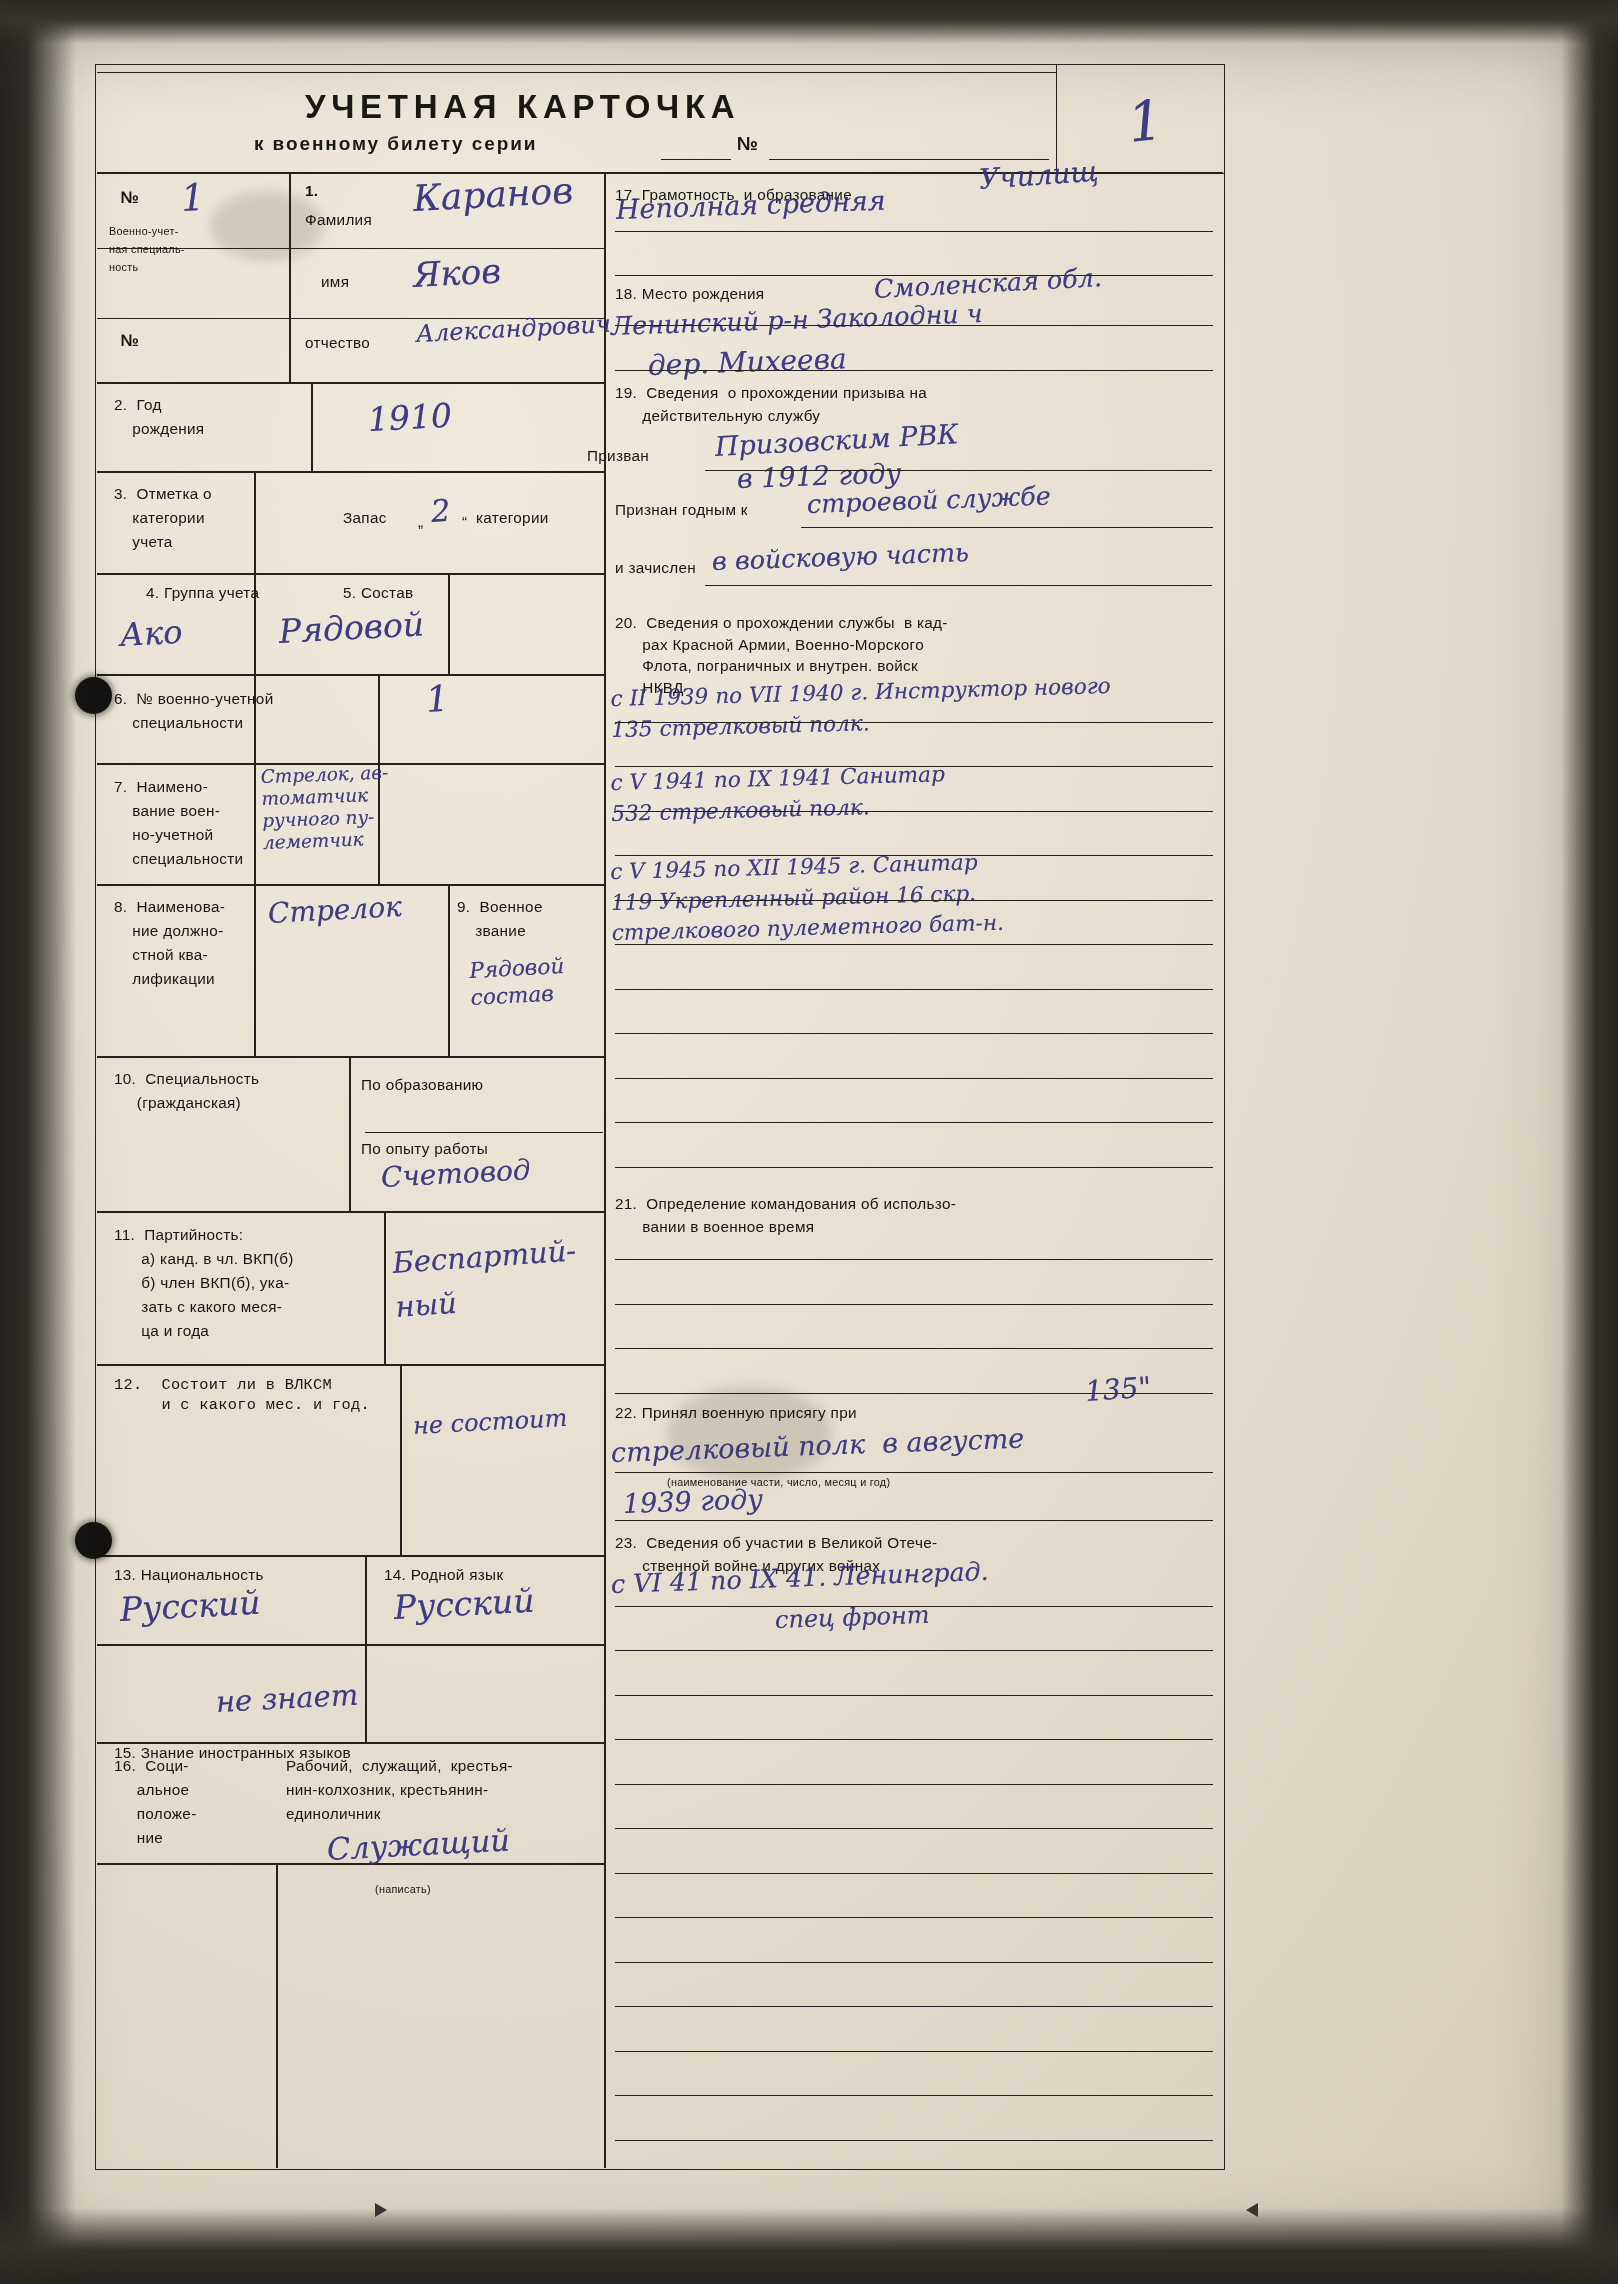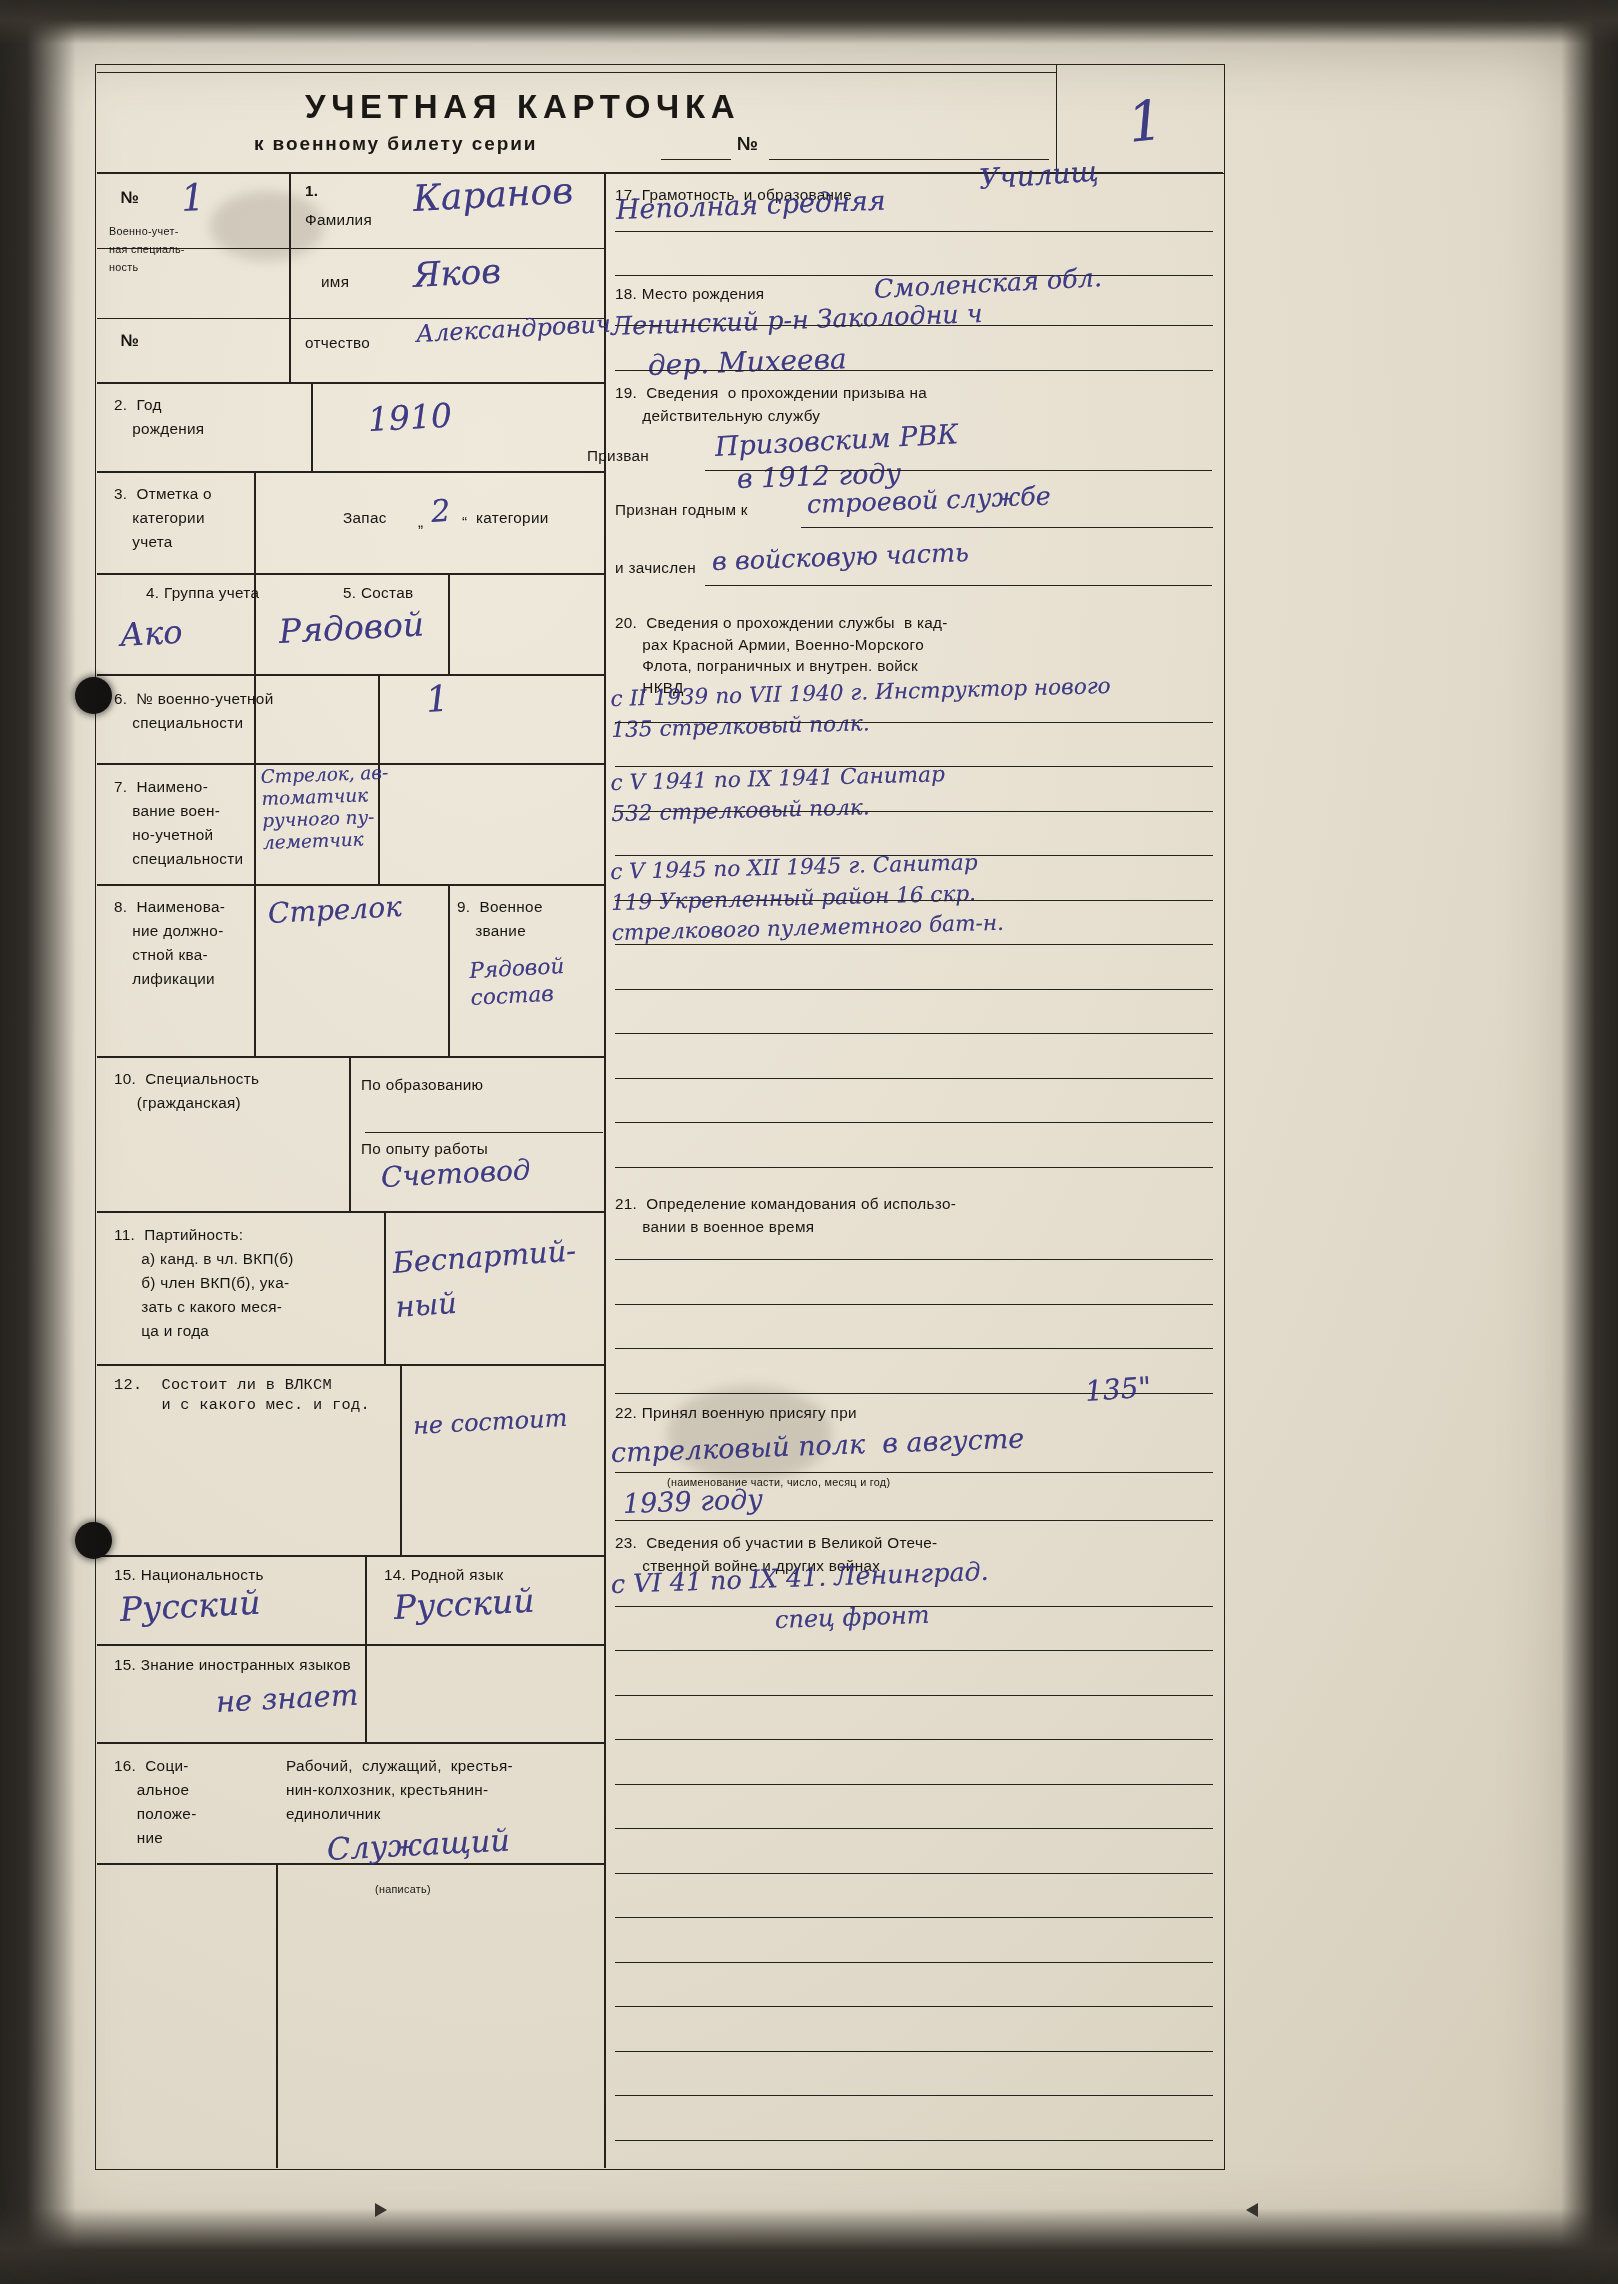--- a/index.html
+++ b/index.html
@@ -244,26 +244,26 @@
     <div class="t md" style="left:266px; top:1076px;">По опыту работы</div>
     <div class="hw" style="left:286px; top:1097px; font-size:28px; transform:rotate(-3deg);">Счетовод</div>
 
     <div class="t md" style="left:19px; top:1159px; line-height:24px;">11.&nbsp;&nbsp;Партийность:<br>&nbsp;&nbsp;&nbsp;&nbsp;&nbsp;&nbsp;а) канд. в чл. ВКП(б)<br>&nbsp;&nbsp;&nbsp;&nbsp;&nbsp;&nbsp;б) член ВКП(б), ука-<br>&nbsp;&nbsp;&nbsp;&nbsp;&nbsp;&nbsp;зать с какого меся-<br>&nbsp;&nbsp;&nbsp;&nbsp;&nbsp;&nbsp;ца и года</div>
     <div class="hw" style="left:299px; top:1177px; font-size:29px; line-height:44px; transform:rotate(-4deg);">Беспартий-
 ный</div>
 
     <div class="t md" style="left:19px; top:1311px; line-height:20px;font-family:Liberation Mono, monospace;">12.  Состоит ли в ВЛКСМ<br>&nbsp;&nbsp;&nbsp;&nbsp;&nbsp;и с какого мес. и год.</div>
     <div class="hw" style="left:318px; top:1348px; font-size:24px; transform:rotate(-3deg);">не состоит</div>
 
-    <div class="t md" style="left:19px; top:1502px;">15. Национальность</div>
+    <div class="t md" style="left:19px; top:1502px;">13. Национальность</div>
     <div class="t md" style="left:289px; top:1502px;">14. Родной язык</div>
     <div class="hw" style="left:25.4px; top:1526px; font-size:33px; transform:rotate(-3deg);">Русский</div>
     <div class="hw" style="left:299px; top:1524px; font-size:33px; transform:rotate(-3deg);">Русский</div>
 
-    <div class="t md" style="left:19px; top:1592px;text-align:right;">15. Знание иностранных языков</div>
+    <div class="t md" style="left:19px; top:1680px;text-align:right;">15. Знание иностранных языков</div>
     <div class="hw" style="left:121px; top:1621px; font-size:29px; transform:rotate(-3deg);">не знает</div>
 
     <div class="t md" style="left:19px; top:1690px; line-height:24px;">16.  Соци-<br>&nbsp;&nbsp;&nbsp;&nbsp;&nbsp;альное<br>&nbsp;&nbsp;&nbsp;&nbsp;&nbsp;положе-<br>&nbsp;&nbsp;&nbsp;&nbsp;&nbsp;ние</div>
     <div class="t md" style="left:191px; top:1690px; line-height:24px;">Рабочий,  служащий,  крестья-<br>нин-колхозник, крестьянин-<br>единоличник</div>
     <div class="hw" style="left:232px; top:1768px; font-size:30.5px; transform:rotate(-3deg);">Служащий</div>
     <div class="t tiny" style="left:280px; top:1819px;">(написать)</div>
 
     <div class="t md" style="left:520px; top:122px;">17. Грамотность  и образование</div>
     <div class="hw" style="left:884px; top:99px; font-size:28px; transform:rotate(-4deg);">Училищ</div>
     <div class="hw" style="left:521px; top:130px; font-size:27px; transform:rotate(-2deg);">Неполная средняя</div>

